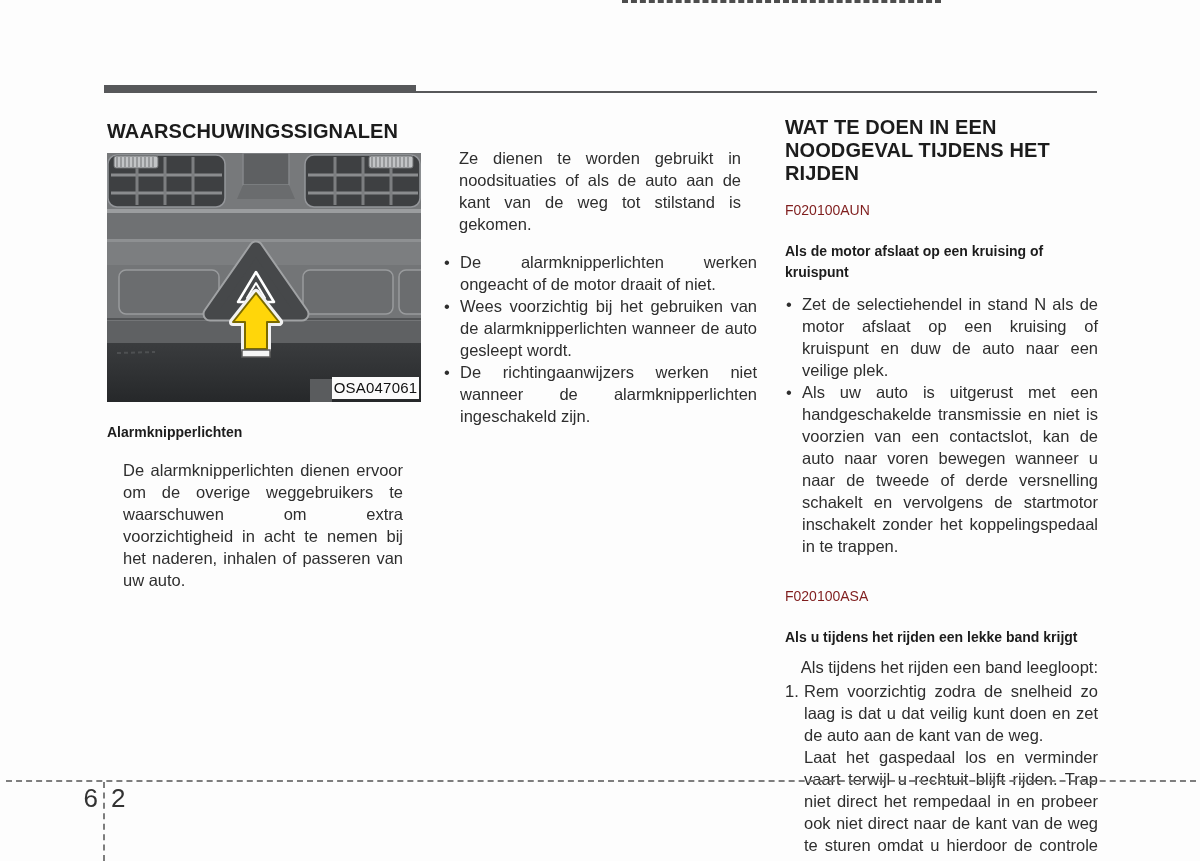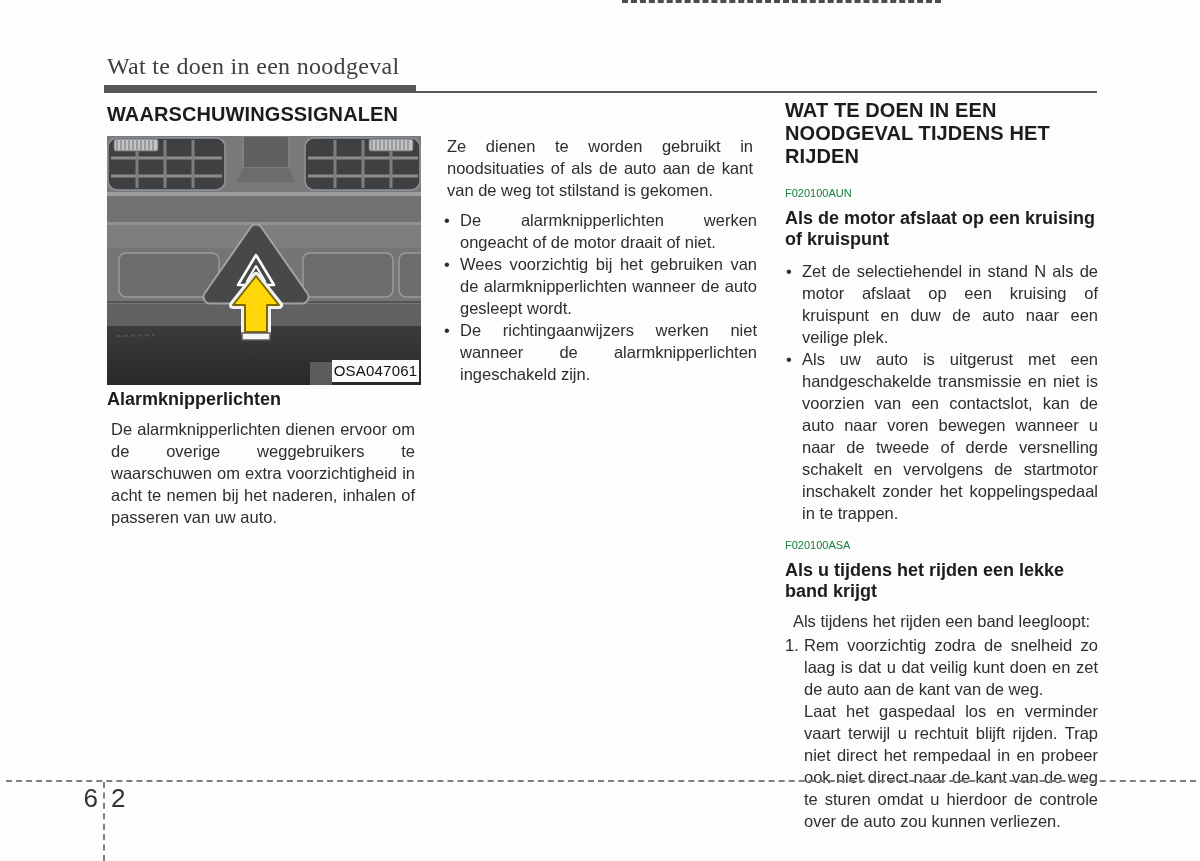--- a/index.html
+++ b/index.html
@@ -17,29 +17,29 @@
   }
   .rule-bar{position:absolute;left:104px;top:85px;width:312px;height:8px;background:#57585a;}
   .rule-line{position:absolute;left:104px;top:91px;width:993px;height:2px;background:#57585a;}
   
   .col{position:absolute;text-align:justify;font-size:16.5px;line-height:22px;}
   .col1{left:107px;top:103px;width:312px;}
   .col2{left:443px;top:131px;width:314px;}
   .col3{left:785px;top:99px;width:313px;}
   .section-title{
     font-weight:bold;font-size:20px;line-height:23px;color:#1c1c1c;
-    text-align:left;letter-spacing:.1px;margin:0 0 8px 0;
+    text-align:left;letter-spacing:.1px;margin:17px 0 8px 0;
   }
-  .fig-code{font-size:11px;color:#15803d;text-align:left;margin:8px 0 2px 0;}
+  .fig-code{font-size:14px;color:#7f1d1d;text-align:left;margin:8px 0 2px 0;}
   .sub-heading{
-    font-weight:bold;font-size:18px;line-height:21px;color:#1c1c1c;
-    text-align:left;margin:4px 0 8px 0;
+    font-weight:bold;font-size:14px;line-height:21px;color:#1c1c1c;
+    text-align:left;margin:20px 0 8px 0;
   }
-  .para{margin:4px;}
-  .intro-line{margin:0 0 2px 0;text-align:center;}
+  .para{margin:16px;}
+  .intro-line{margin:0 0 2px 0;text-align:right;}
   ul.bullets{list-style:none;margin:8px 0 0 0;padding:0;}
   ul.bullets li{position:relative;padding-left:17px;margin:0;}
   ul.bullets li::before{content:"\2022";position:absolute;left:1px;top:0;}
   .num-item{display:flex;align-items:flex-start;}
   .num-label{flex:0 0 19px;}
   .num-body{flex:1;}
   .num-body p{margin:0;}
   
   .photo{position:relative;width:314px;height:249px;margin-top:10px;background:#b91c1c;}
   .photo svg{display:block;}
@@ -53,21 +53,20 @@
   .folio-chapter{position:absolute;left:70px;top:783px;width:28px;text-align:right;font-size:26px;color:#333;}
   .folio-page{position:absolute;left:111px;top:783px;font-size:26px;color:#333;}
 </style>
 </head>
 <body>
 
 <div class="page">
 
   <div class="top-dash"></div>
 
-  <div class="running-head">Wat te doen in een noodgeval</div>
   <div class="rule-bar"></div>
   <div class="rule-line"></div>
 
   <div class="col col1">
     <div class="section-title">WAARSCHUWINGSSIGNALEN</div>
 
     <div class="photo">
       <svg width="314" height="249" viewBox="0 0 314 249">
         <defs>
           <linearGradient id="bgGrad" x1="0" y1="0" x2="0" y2="1">
@@ -159,21 +158,21 @@
   <div class="col col3">
     <div class="section-title">WAT TE DOEN IN EEN NOODGEVAL TIJDENS HET RIJDEN</div>
 
     <div class="fig-code" style="margin-top:14px;">F020100AUN</div>
     <div class="sub-heading">Als de motor afslaat op een kruising of kruispunt</div>
     <ul class="bullets" style="margin-top:10px;">
       <li>Zet de selectiehendel in stand N als de motor afslaat op een kruising of kruispunt en duw de auto naar een veilige plek.</li>
       <li>Als uw auto is uitgerust met een handgeschakelde transmissie en niet is voorzien van een contactslot, kan de auto naar voren bewegen wanneer u naar de tweede of derde versnelling schakelt en vervolgens de startmotor inschakelt zonder het koppelingspedaal in te trappen.</li>
     </ul>
 
-    <div class="fig-code" style="margin-top:10px;">F020100ASA</div>
+    <div class="fig-code" style="margin-top:28px;">F020100ASA</div>
     <div class="sub-heading">Als u tijdens het rijden een lekke band krijgt</div>
     <p class="para intro-line">Als tijdens het rijden een band leegloopt:</p>
     <div class="num-item">
       <span class="num-label">1.</span>
       <div class="num-body">
         <p>Rem voorzichtig zodra de snelheid zo laag is dat u dat veilig kunt doen en zet de auto aan de kant van de weg.</p>
         <p>Laat het gaspedaal los en verminder vaart terwijl u rechtuit blijft rijden. Trap niet direct het rempedaal in en probeer ook niet direct naar de kant van de weg te sturen omdat u hierdoor de controle over de auto zou kunnen verliezen.</p>
       </div>
     </div>
   </div>

